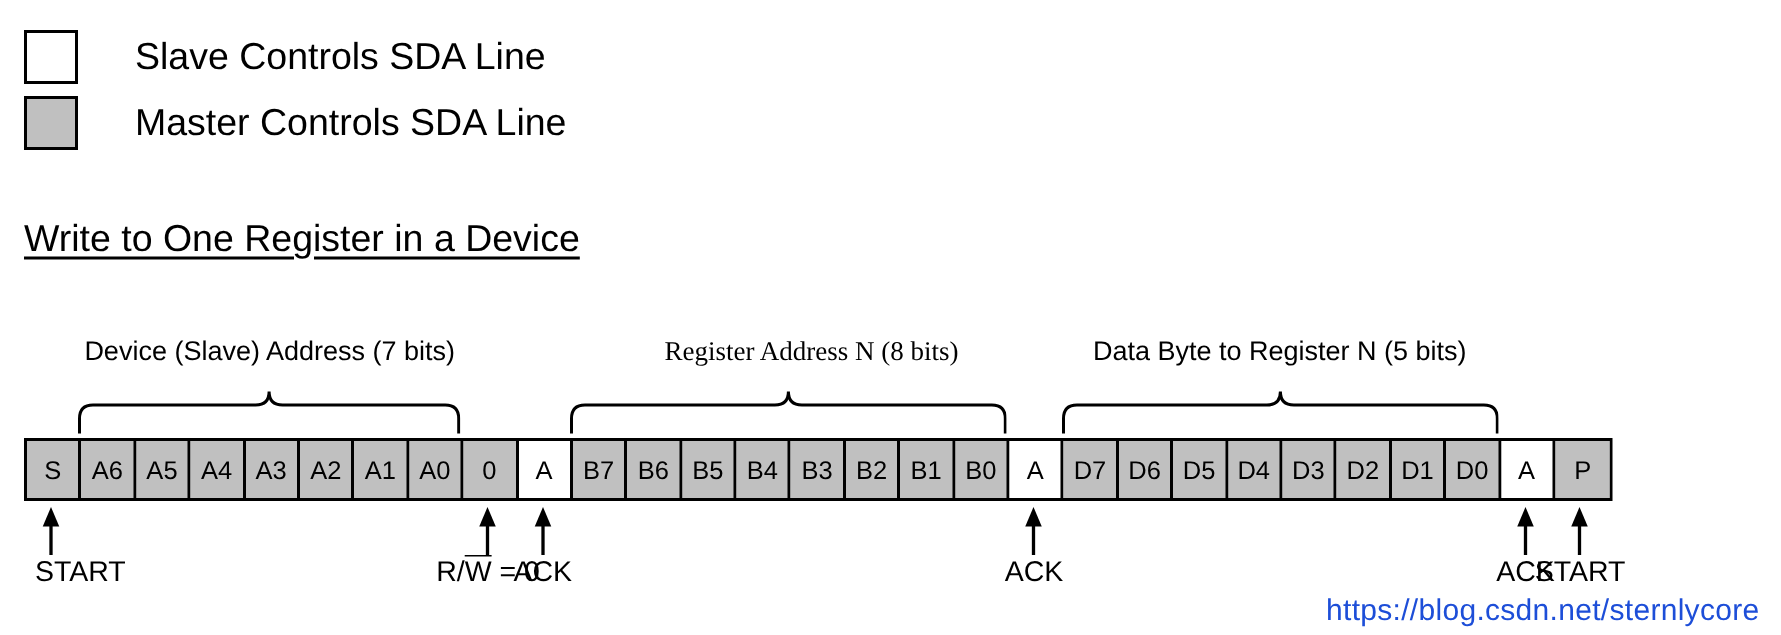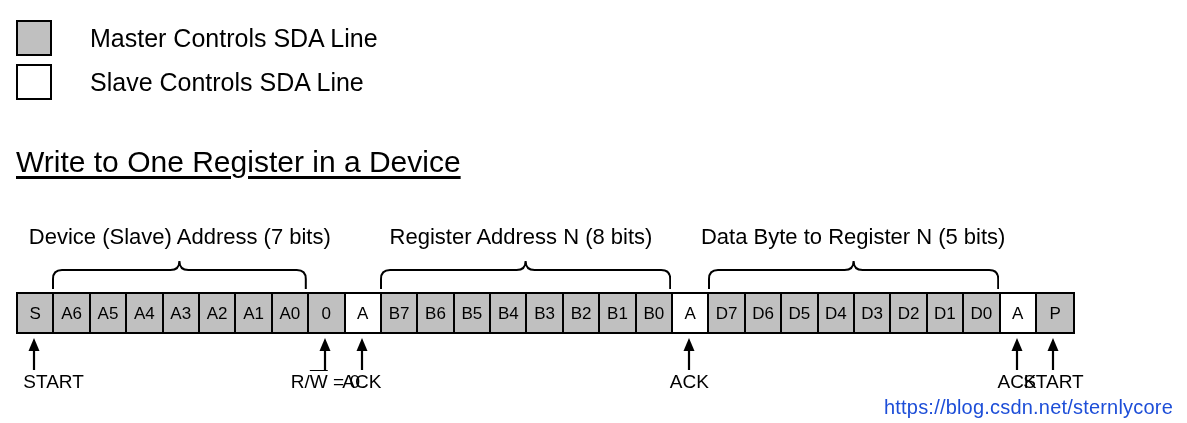--- a/index.html
+++ b/index.html
@@ -26,32 +26,32 @@
   .legend-label{
     margin-left:38px;
     font-size:25px;
     line-height:1;
     white-space:nowrap;
   }
 
   
   .section-title{
     position:absolute;left:16px;top:145px;
-    font-size:30px;
+    font-size:25px;
     text-decoration:underline;
     text-underline-offset:4px;
     white-space:nowrap;
   }
 
   
   .diagram{position:absolute;left:0;top:0;width:1187px;height:423px;}
 
   .group-label{
     position:absolute;
-    font-size:22px;
+    font-size:18px;
     white-space:nowrap;
     text-align:center;
     top:224px;
     transform:translateX(-50%);
   }
 
   .brace{position:absolute;top:260px;height:32px;}
 
   .frame{
     position:absolute;
@@ -94,36 +94,36 @@
     color:#1d4ed8;
     white-space:nowrap;
     letter-spacing:.2px;
   }
 </style>
 </head>
 <body>
 
 <div class="legend">
   <div class="legend-row">
+    <span class="legend-swatch slave"></span>
+    <span class="legend-label">Slave Controls SDA Line</span>
+  </div>
+  <div class="legend-row">
     <span class="legend-swatch master"></span>
     <span class="legend-label">Master Controls SDA Line</span>
   </div>
-  <div class="legend-row">
-    <span class="legend-swatch slave"></span>
-    <span class="legend-label">Slave Controls SDA Line</span>
-  </div>
 </div>
 
 <div class="section-title">Write to One Register in a Device</div>
 
 <div class="diagram">
 
   <div id="group-labels">
       <div class="group-label" style="left: 179.8px;">Device (Slave) Address (7 bits)</div>
-      <div class="group-label" style="left: 521px;">Register Address N (8 bits)</div>
+      <div class="group-label" style="left: 541px; font-family: Liberation Serif, serif;">Register Address N (8 bits)</div>
       <div class="group-label" style="left: 853.2px;">Data Byte to Register N (5 bits)</div>
     </div>
 
   <div id="braces">
       <svg width="254.79999999999998" height="30" class="brace" style="left: 52.4px;">
         <path d="M 1,29 L 1,19 Q 1,10 10,10 L 118.39999999999999,10 Q 127.39999999999999,10 127.39999999999999,1 Q 127.39999999999999,10 136.39999999999998,10 L 244.79999999999998,10 Q 253.79999999999998,10 253.79999999999998,19 L 253.79999999999998,29" fill="none" stroke="#000000" stroke-width="2"></path>
       </svg>
       <svg width="291.19999999999993" height="30" class="brace" style="left: 380px;">
         <path d="M 1,29 L 1,19 Q 1,10 10,10 L 136.59999999999997,10 Q 145.59999999999997,10 145.59999999999997,1 Q 145.59999999999997,10 154.59999999999997,10 L 281.19999999999993,10 Q 290.19999999999993,10 290.19999999999993,19 L 290.19999999999993,29" fill="none" stroke="#000000" stroke-width="2"></path>
       </svg>

